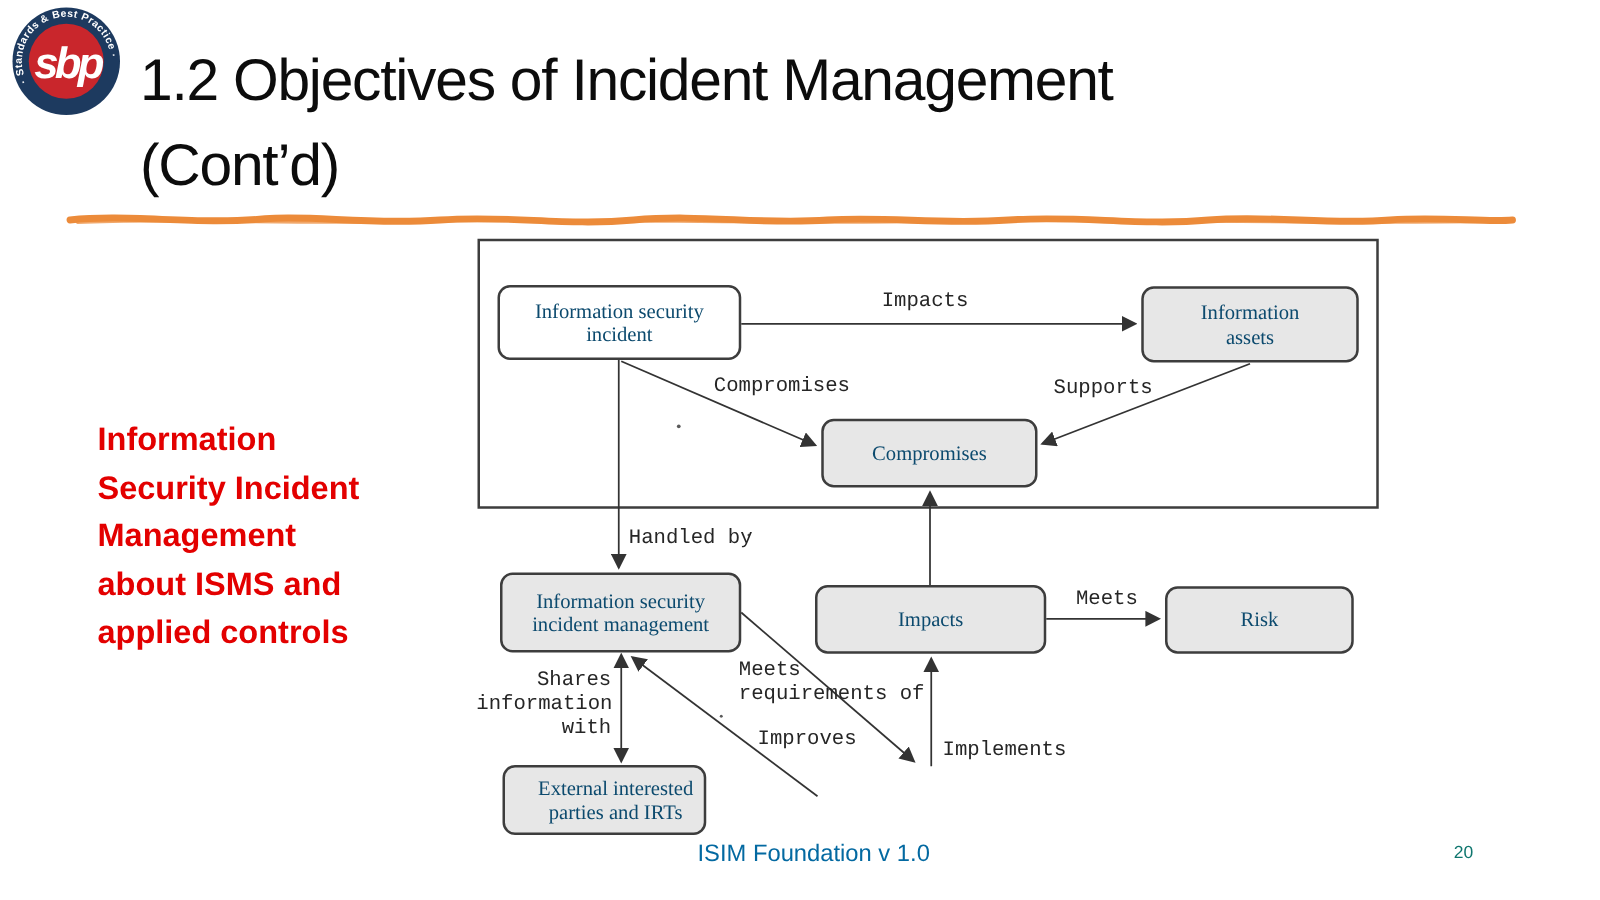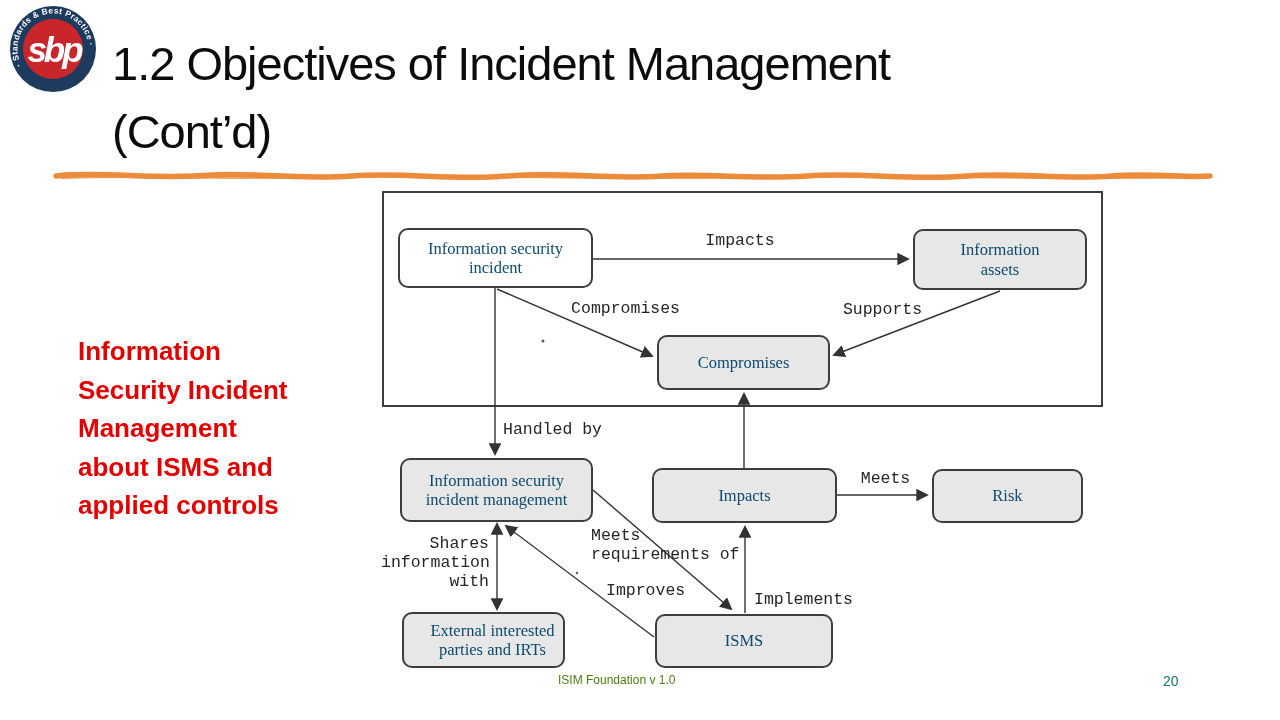--- a/index.html
+++ b/index.html
@@ -27,21 +27,21 @@
     text-align:center; font-family:"Liberation Serif", serif; font-size:16.5px;
     line-height:1.18; color:#0c4a6e; white-space:pre-line; padding:2px;
   }
   .node.white { background:#ffffff; }
   .elabel {
     position:absolute; font-family:Liberation Mono, monospace; font-size:16.5px;
     line-height:19px; color:#262626; white-space:pre-line;
   }
   .elabel.center { text-align:center; }
   .elabel.right  { text-align:right; }
-  .footer-text   { position:absolute; left:558px;  top:673px; font-size:12px; color:#4d7c0f;text-align:center; }
+  .footer-text   { position:absolute; left:558px;  top:673px; font-size:19px; color:#0369a1;text-align:center; }
   .page-number   { position:absolute; left:1163px; top:673px; font-size:14px; color:#0f766e; }
 
   
   #n-isi        { left:23px;  top:43px;  width:195px; height:60px; }
   #n-assets     { left:538px; top:44px;  width:174px; height:61px; }
   #n-operations { left:282px; top:150px; width:173px; height:55px; }
   #n-isim       { left:25px;  top:273px; width:193px; height:64px; }
   #n-controls   { left:277px; top:283px; width:185px; height:55px; }
   #n-risk       { left:557px; top:284px; width:151px; height:54px; }
   #n-external   { left:27px;  top:427px; width:163px; height:56px;padding-left:20px; }
@@ -126,21 +126,20 @@
 incident</div>
   <div class="node" id="n-assets">Information
 assets</div>
   <div class="node" id="n-operations">Compromises</div>
   <div class="node" id="n-isim">Information security
 incident management</div>
   <div class="node" id="n-controls">Impacts</div>
   <div class="node" id="n-risk">Risk</div>
   <div class="node" id="n-external">External interested
 parties and IRTs</div>
-  <div class="node" id="n-isms">ISMS</div>
 
   <div class="elabel center" id="e-impacts">Impacts</div>
   <div class="elabel center" id="e-compromises">Compromises</div>
   <div class="elabel center" id="e-supports">Supports</div>
   <div class="elabel" id="e-handled">Handled by</div>
   <div class="elabel center" id="e-reduce">Meets</div>
   <div class="elabel" id="e-meets">Meets
 requirements of</div>
   <div class="elabel right" id="e-shares">Shares
 information

